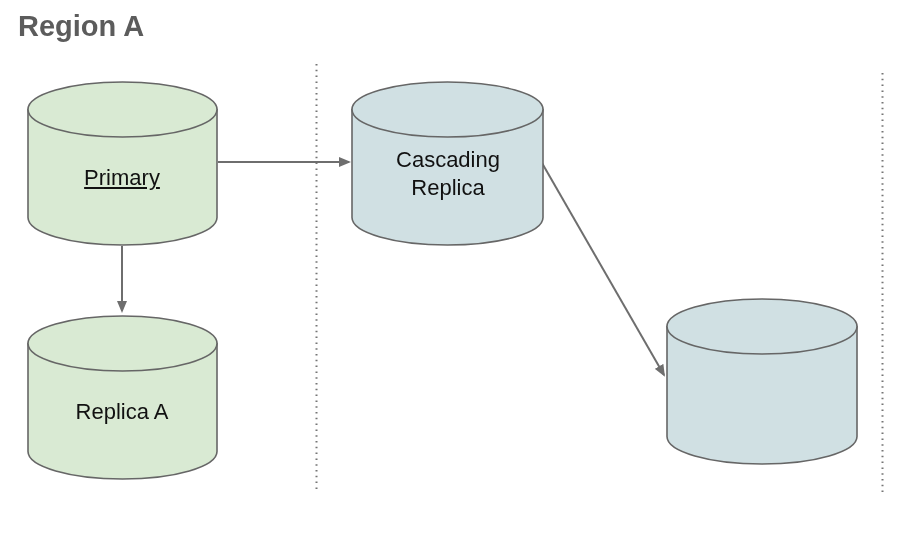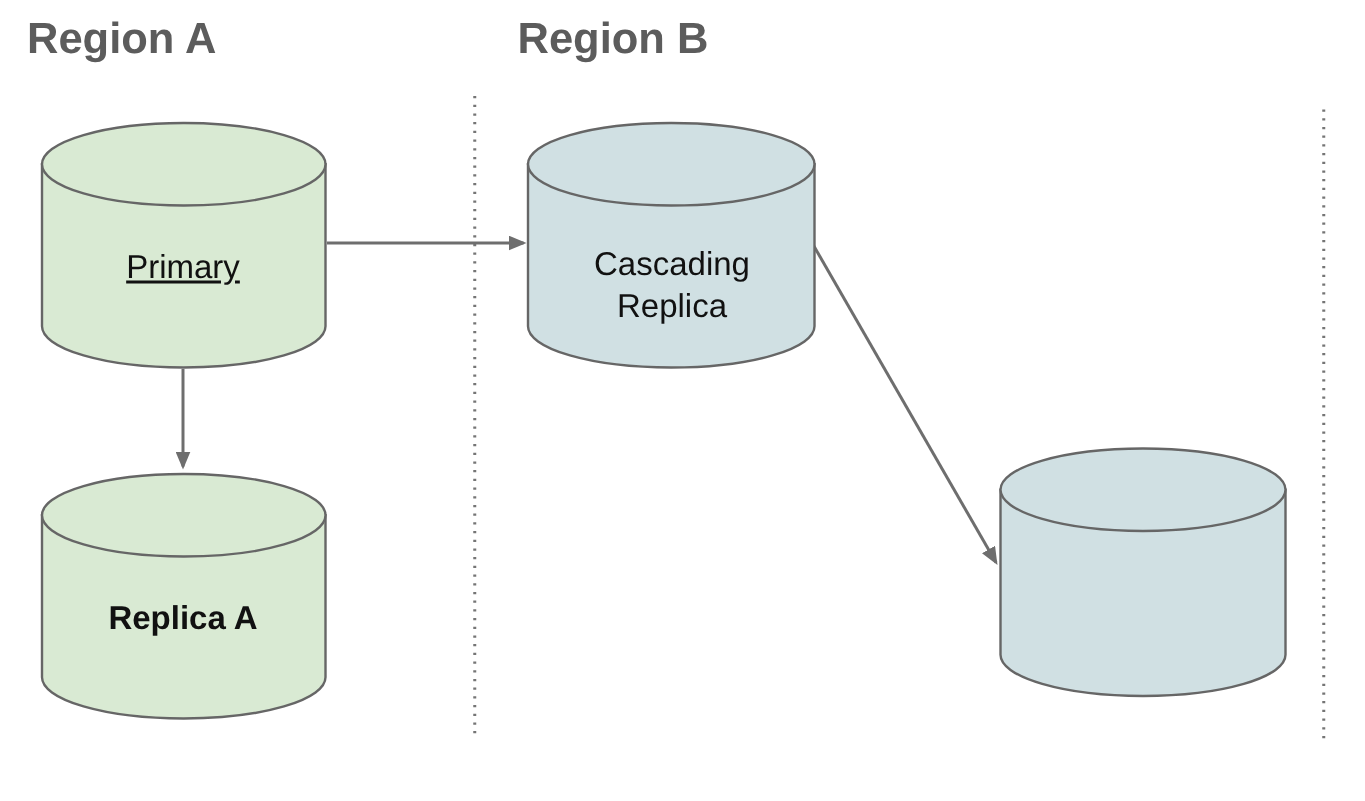--- a/index.html
+++ b/index.html
@@ -37,22 +37,22 @@
     line-height: 28px;
     color: #111111;
     text-align: center;
     white-space: nowrap;
   }
   .node-label.wrap {
     white-space: normal;
     width: 150px;
   }
   .node-label.primary   { left: 122px; top: 178px; text-decoration: underline; }
-  .node-label.replica-a { left: 122px; top: 412px; font-weight: bold; }
-  .node-label.cascading { left: 448px; top: 190px; }
+  .node-label.replica-a { left: 122px; top: 412px; }
+  .node-label.cascading { left: 448px; top: 174px; }
   .node-label.replica-b { left: 762px; top: 396px; }
 </style>
 </head>
 <body>
 
 <div class="canvas">
 
   <svg width="910" height="534" viewBox="0 0 910 534">
     <defs>
       <marker id="arrowhead" viewBox="0 0 12 10" refX="10" refY="5" markerWidth="12" markerHeight="10" markerUnits="userSpaceOnUse" orient="auto">
@@ -82,19 +82,18 @@
       <ellipse cx="447.5" cy="109.5" rx="95.5" ry="27.5" stroke-width="1.6" fill="#d0e0e3" stroke="#666666"></ellipse>
     </g>
 
     <g>
       <path d="M 667 326.5 V 436.5 A 95 27.5 0 0 0 857 436.5 V 326.5 Z" stroke-width="1.6" fill="#d0e0e3" stroke="#666666"></path>
       <ellipse cx="762" cy="326.5" rx="95" ry="27.5" stroke-width="1.6" fill="#d0e0e3" stroke="#666666"></ellipse>
     </g>
   </svg>
 
   <div class="region-title a">Region A</div>
-  <div class="region-title b">Region B</div>
 
   <div class="node-label primary">Primary</div>
   <div class="node-label replica-a">Replica A</div>
   <div class="node-label cascading wrap">Cascading Replica</div>
 
 </div>
 
 </body></html>

